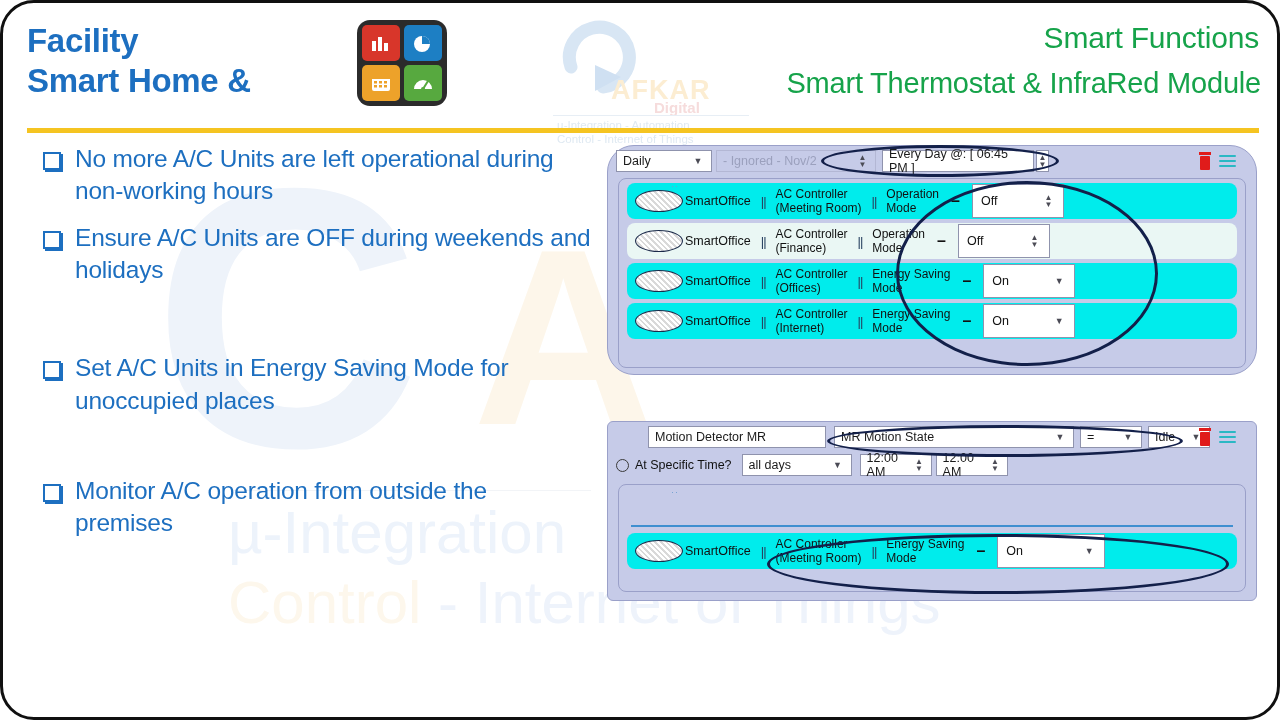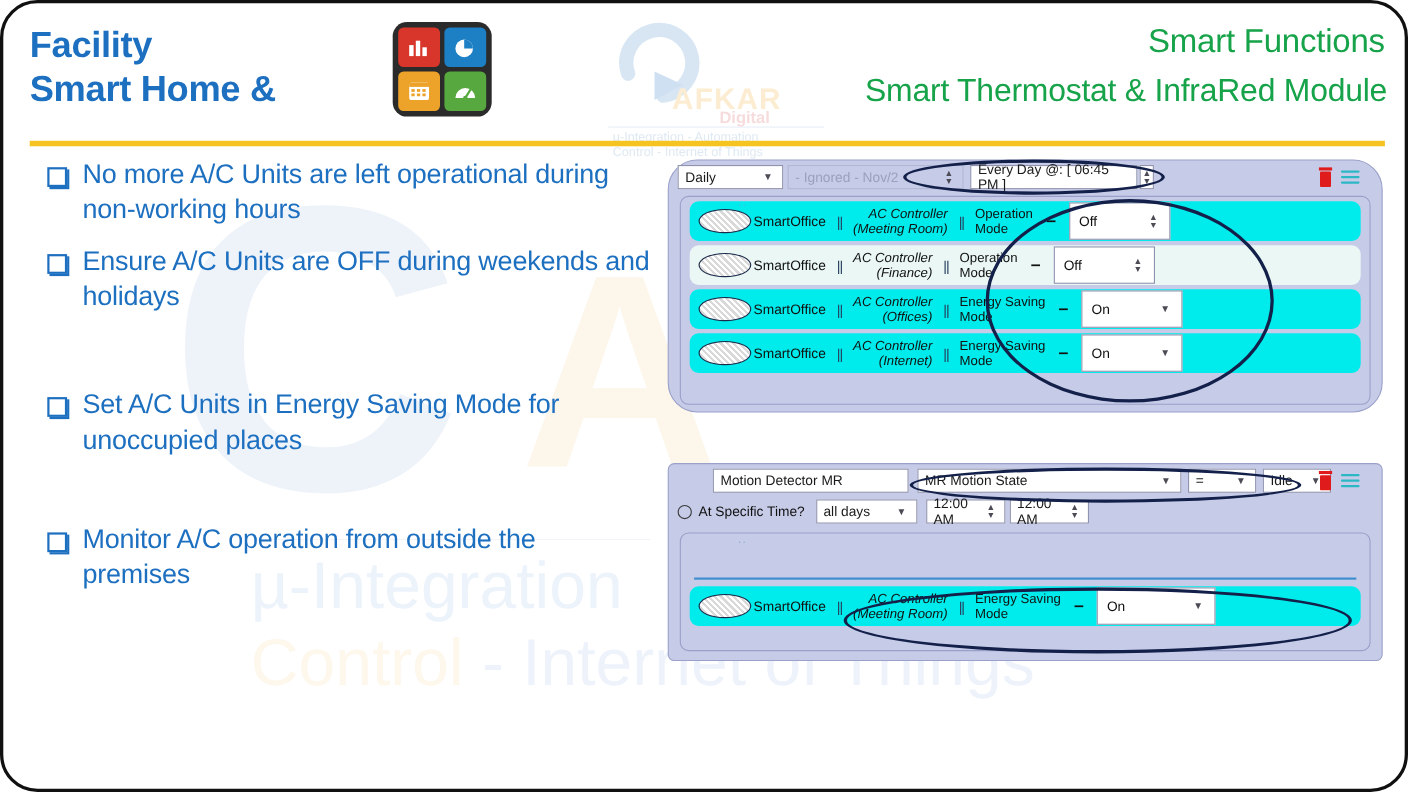--- a/index.html
+++ b/index.html
@@ -125,39 +125,39 @@
     box-sizing:border-box;background:#00ecec;
   }
   .arow.light{background:#eaf7f4;}
   .aicon{
     width:46px;height:20px;border:1.5px solid #1b2a4a;border-radius:50%;margin-left:8px;flex:0 0 auto;
     background:repeating-linear-gradient(45deg,#ffffff,#ffffff 2px,#d9d9d9 2px,#d9d9d9 4px);
   }
   .alabel{font-size:12.5px;color:#111;margin-left:2px;white-space:nowrap;}
   .sep{font-size:13px;color:#27405f;letter-spacing:-1px;margin:0 10px;flex:0 0 auto;}
   .aname{
-    font-size:12px;color:#111;text-align:right;line-height:1.18;white-space:nowrap;flex:0 0 auto;font-style:italic;
+    font-size:12px;color:#111;text-align:left;line-height:1.18;white-space:nowrap;flex:0 0 auto;
   }
   .amode{font-size:12px;color:#111;line-height:1.18;white-space:nowrap;flex:0 0 auto;}
   .dash{margin:0 12px;font-size:16px;color:#111;font-weight:700;line-height:1;flex:0 0 auto;}
   .aval{
     background:#fff;border:1px solid #8f93ad;height:24px;box-sizing:border-box;font-size:12.5px;
     color:#111;display:flex;align-items:center;padding:16px 8px;flex:0 0 auto;
   }
 
   .cond-name{width:178px;margin-left:32px;}
   .cond-state{width:240px;margin-left:8px;}
   .cond-op{width:62px;margin-left:6px;}
   .cond-val{width:62px;margin-left:6px;}
 
   .radio{
     width:11px;height:11px;border:1.4px solid #3a3a3a;border-radius:50%;margin-right:6px;flex:0 0 auto;
   }
   .lbl{font-size:12.5px;color:#111;margin-right:10px;white-space:nowrap;}
-  .sel-days{width:92px;}
+  .sel-days{width:110px;}
   .tm{width:72px;margin-left:8px;}
   .tm2{width:72px;margin-left:4px;}
 
   .divline{position:absolute;left:12px;right:12px;top:40px;height:1.5px;background:#3f8fd0;}
 
   
   .ell{position:absolute;border:3.5px solid #13204a;border-radius:50%;box-sizing:border-box;pointer-events:none;}
   .ell-time{left:818px;top:142px;width:238px;height:32px;}
   .ell-actions{left:893px;top:178px;width:262px;height:185px;}
   .ell-cond{left:824px;top:422px;width:356px;height:32px;}

